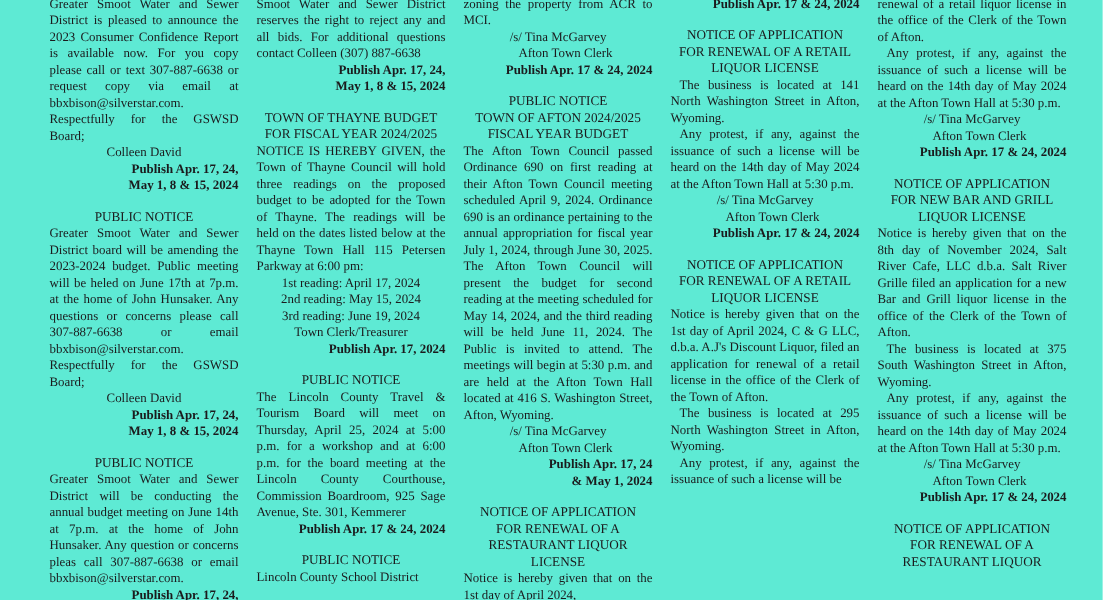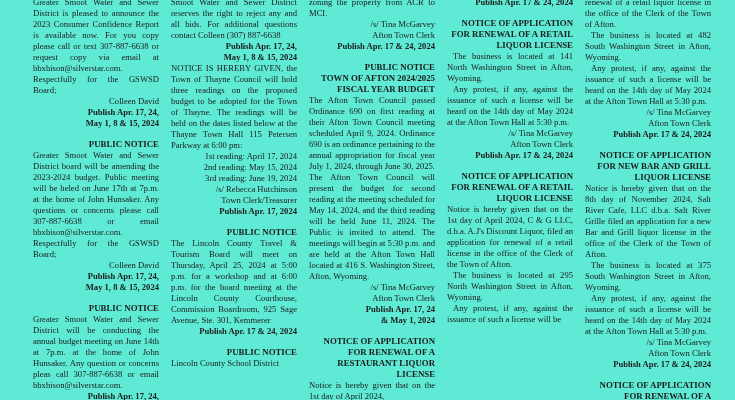--- a/index.html
+++ b/index.html
@@ -19,27 +19,27 @@
   }
   .col {
     width: 126px; flex: none;
     font-size: 8.6px; line-height: 11px;
   }
   .blk { margin: 0; }
   .blk.gap { margin-top: 10px; }
   .blk-p { text-align: justify; text-justify: inter-word; }
   .blk-p.indent { text-indent: 6px; }
   .blk-h {
-    font-weight: bold; text-align: right; white-space: pre-line;
+    font-weight: normal; text-align: center; white-space: pre-line;
     font-size: 8.8px; line-height: 11px;
   }
   .blk-pub {
     font-weight: bold; text-align: right; white-space: pre-line;
   }
-  .blk-l { text-align: right; }
+  .blk-l { text-align: center; }
   .blk-l.ind { padding-left: 10px; }
 </style>
 </head>
 <body>
 
 <div class="page">
   <div class="cols">
     <div class="col">
         <div class="blk blk-p">Greater Smoot Water and Sewer District is pleased to announce the 2023 Consumer Confidence Report is available now. For you copy please call or text 307-887-6638 or request copy via email at bbxbison@silverstar.com.</div>
         <div class="blk blk-p">Respectfully for the GSWSD Board;</div>
@@ -53,25 +53,26 @@
         <div class="blk blk-pub">Publish Apr. 17, 24,
 May 1, 8 &amp; 15, 2024</div>
         <div class="blk blk-h gap">PUBLIC NOTICE</div>
         <div class="blk blk-p">Greater Smoot Water and Sewer District will be conducting the annual budget meeting on June 14th at 7p.m. at the home of John Hunsaker. Any question or concerns pleas call 307-887-6638 or email bbxbison@silverstar.com.</div>
         <div class="blk blk-pub">Publish Apr. 17, 24,</div>
       </div>
     <div class="col">
         <div class="blk blk-p">Smoot Water and Sewer District reserves the right to reject any and all bids. For additional questions contact Colleen (307) 887-6638</div>
         <div class="blk blk-pub">Publish Apr. 17, 24,
 May 1, 8 &amp; 15, 2024</div>
+        <div class="blk blk-h gap">TOWN OF THAYNE BUDGET
+FOR FISCAL YEAR 2024/2025</div>
         <div class="blk blk-p">NOTICE IS HEREBY GIVEN, the Town of Thayne Council will hold three readings on the proposed budget to be adopted for the Town of Thayne.  The readings will be held on the dates listed below at the Thayne Town Hall 115 Petersen Parkway at 6:00 pm:</div>
         <div class="blk blk-l">1st reading: April 17, 2024</div>
         <div class="blk blk-l">2nd reading: May 15, 2024</div>
         <div class="blk blk-l">3rd reading: June 19, 2024</div>
-        <div class="blk blk-l">/s/ Rebecca Hutchinson</div>
         <div class="blk blk-l">Town Clerk/Treasurer</div>
         <div class="blk blk-pub">Publish Apr. 17, 2024</div>
         <div class="blk blk-h gap">PUBLIC NOTICE</div>
         <div class="blk blk-p">The Lincoln County Travel &amp; Tourism Board will meet on Thursday, April 25, 2024 at 5:00 p.m. for a workshop and at 6:00 p.m. for the board meeting at the Lincoln County Courthouse, Commission Boardroom, 925 Sage Avenue, Ste. 301, Kemmerer</div>
         <div class="blk blk-pub">Publish Apr. 17 &amp; 24, 2024</div>
         <div class="blk blk-h gap">PUBLIC NOTICE</div>
         <div class="blk blk-p">Lincoln County School District</div>
       </div>
     <div class="col">
         <div class="blk blk-p">zoning the property from ACR to MCI.</div>
@@ -104,21 +105,20 @@
         <div class="blk blk-pub">Publish Apr. 17 &amp; 24, 2024</div>
         <div class="blk blk-h gap">NOTICE OF APPLICATION
 FOR RENEWAL OF A RETAIL
 LIQUOR LICENSE</div>
         <div class="blk blk-p">Notice is hereby given that on the 1st day of April 2024, C &amp; G LLC, d.b.a. A.J's Discount Liquor, filed an application for renewal of a retail license in the office of the Clerk of the Town of Afton.</div>
         <div class="blk blk-p indent">The business is located at 295 North Washington Street in Afton, Wyoming.</div>
         <div class="blk blk-p indent">Any protest, if any, against the issuance of such a license will be</div>
       </div>
     <div class="col">
         <div class="blk blk-p">renewal of a retail liquor license in the office of the Clerk of the Town of Afton.</div>
-        <div class="blk blk-p indent">The business is located at 482 South Washington Street in Afton, Wyoming.</div>
         <div class="blk blk-p indent">Any protest, if any, against the issuance of such a license will be heard on the 14th day of May 2024 at the Afton Town Hall at 5:30 p.m.</div>
         <div class="blk blk-l">/s/ Tina McGarvey</div>
         <div class="blk blk-l ind">Afton Town Clerk</div>
         <div class="blk blk-pub">Publish Apr. 17 &amp; 24, 2024</div>
         <div class="blk blk-h gap">NOTICE OF APPLICATION
 FOR NEW BAR AND GRILL
 LIQUOR LICENSE</div>
         <div class="blk blk-p">Notice is hereby given that on the 8th day of November 2024, Salt River Cafe, LLC d.b.a. Salt River Grille filed an application for a new Bar and Grill liquor license in the office of the Clerk of the Town of Afton.</div>
         <div class="blk blk-p indent">The business is located at 375 South Washington Street in Afton, Wyoming.</div>
         <div class="blk blk-p indent">Any protest, if any, against the issuance of such a license will be heard on the 14th day of May 2024 at the Afton Town Hall at 5:30 p.m.</div>

